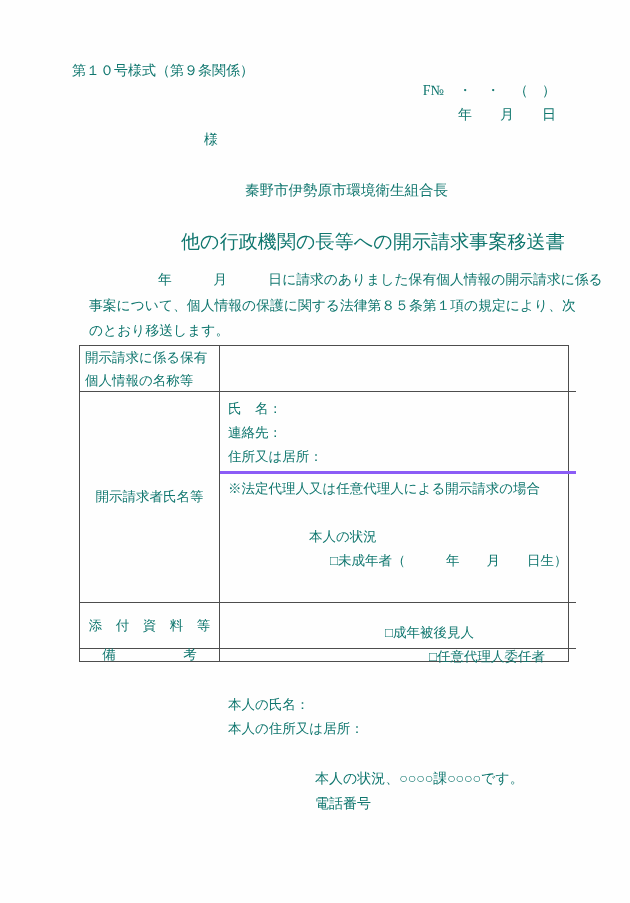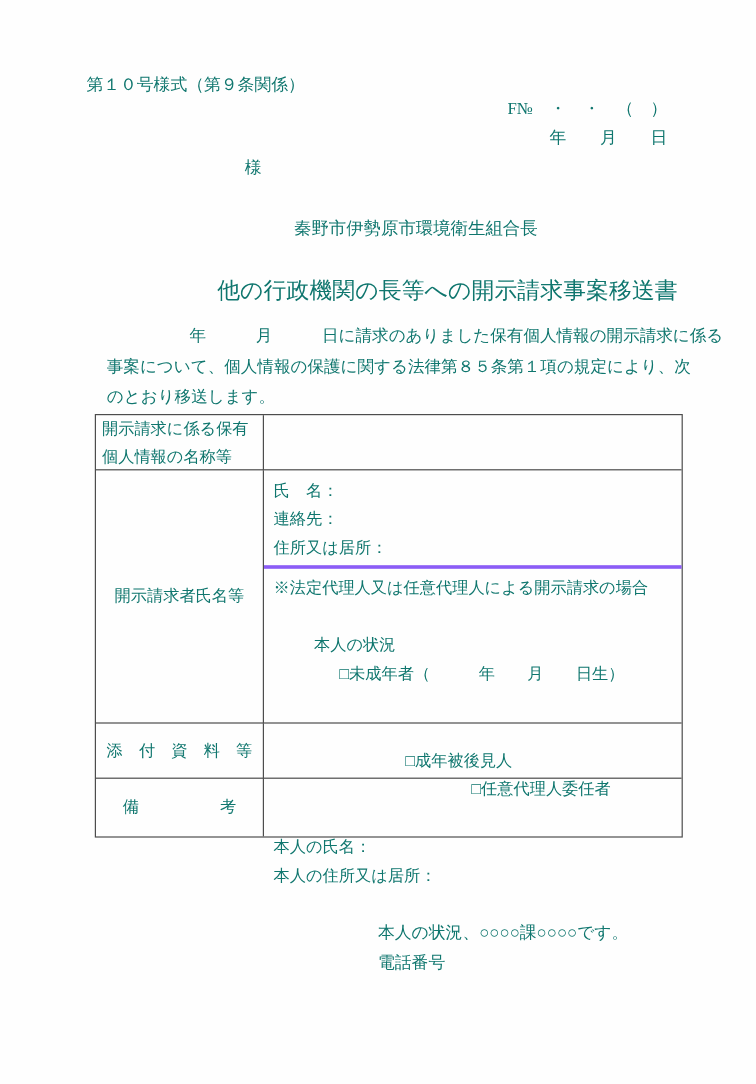--- a/index.html
+++ b/index.html
@@ -18,43 +18,43 @@
   .date-line     { right:74px; top:106px; font-size:14px; }
   .addressee     { left:204px; top:131px; font-size:14px; }
   .recipient     { left:245px; top:181px; font-size:14.5px; }
   .doc-title     { left:181px; top:229px; font-size:19px; letter-spacing:0.1px; }
   .paragraph     { position:absolute; left:72px; top:267px; width:505px;
                    font-size:13.8px; line-height:25.5px; }
   .paragraph div { white-space:pre;margin-left:17px; }
 
   .doc-table {
     position:absolute; left:79px; top:345px;
-    width:490px; height:353px;
+    width:490px; height:317px;
     border:1px solid #4d4d4d;
     display:grid;
     grid-template-columns:140px 1fr;
     grid-template-rows:46px 211px 46px 1fr;
     font-size:13.5px;
   }
   .cell   { min-height:0; }
   .c1     { border-right:1px solid #4d4d4d; }
   .rb     { border-bottom:1px solid #4d4d4d; }
   .wrap-label  { padding:1px 5px 0 5px; line-height:22.5px; }
   .center-cell { display:flex; align-items:center; justify-content:center;
                  text-align:left; white-space:pre; }
   .sub-top {
     height:82px; border-bottom:3px solid #8b5cf6;
     padding:5px 8px 0 8px; line-height:24px;
   }
   .sub-top div { white-space:pre; }
-  .sub-bottom  { padding:4px 8px 0 8px; line-height:24px; }
+  .sub-bottom  { padding:4px 8px 0 8px; line-height:24px;font-family:Liberation Mono, monospace; }
   .sub-bottom div { white-space:pre; }
   .status-line .opt { margin-left:21px; }
   .options-line { padding-left:76px; }
-  .options-line .opt2 { margin-left:55px; }
+  .options-line .opt2 { margin-left:44px; }
 
   .footer { position:absolute; left:315px; top:766px;
             font-size:14px; line-height:25px; }
   .footer div { white-space:pre; }
 </style>
 </head>
 <body>
 
 <div class="page">
 

